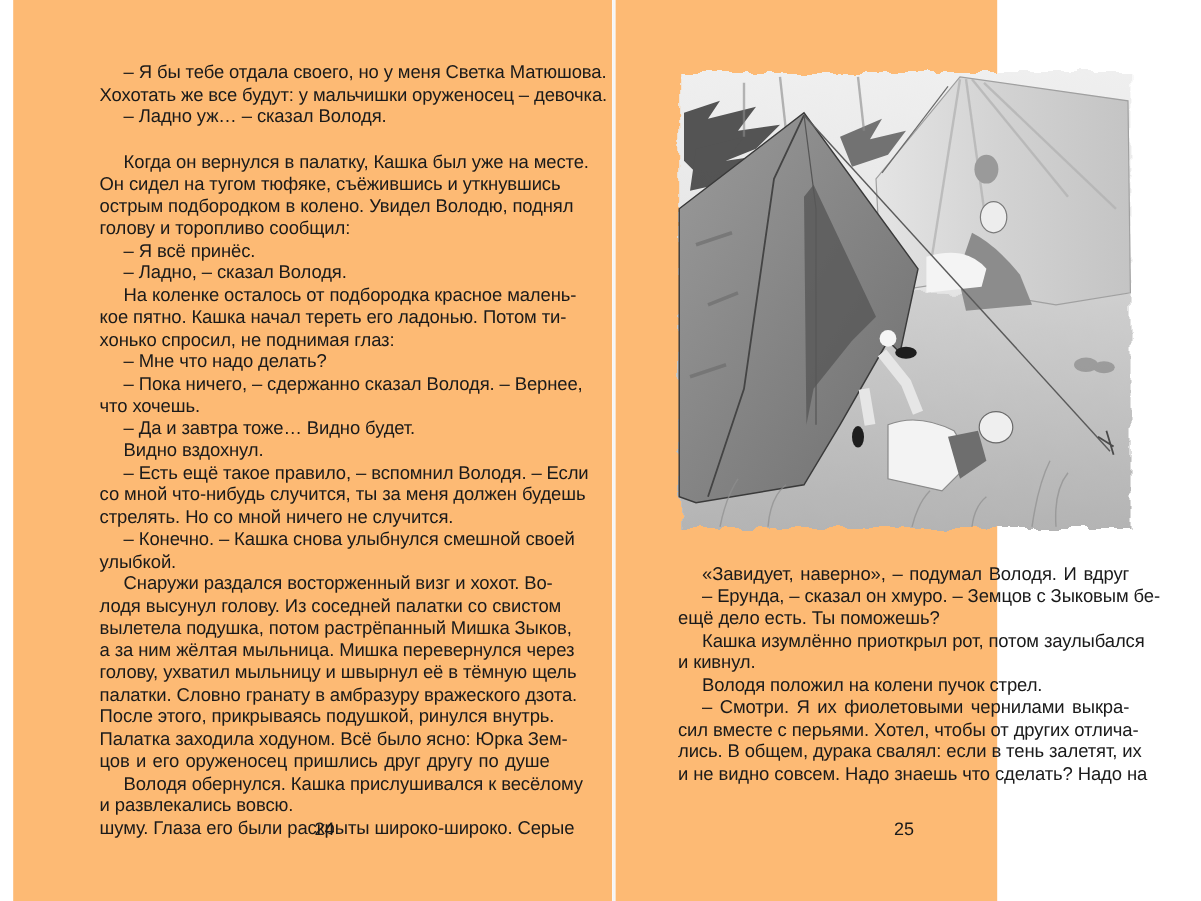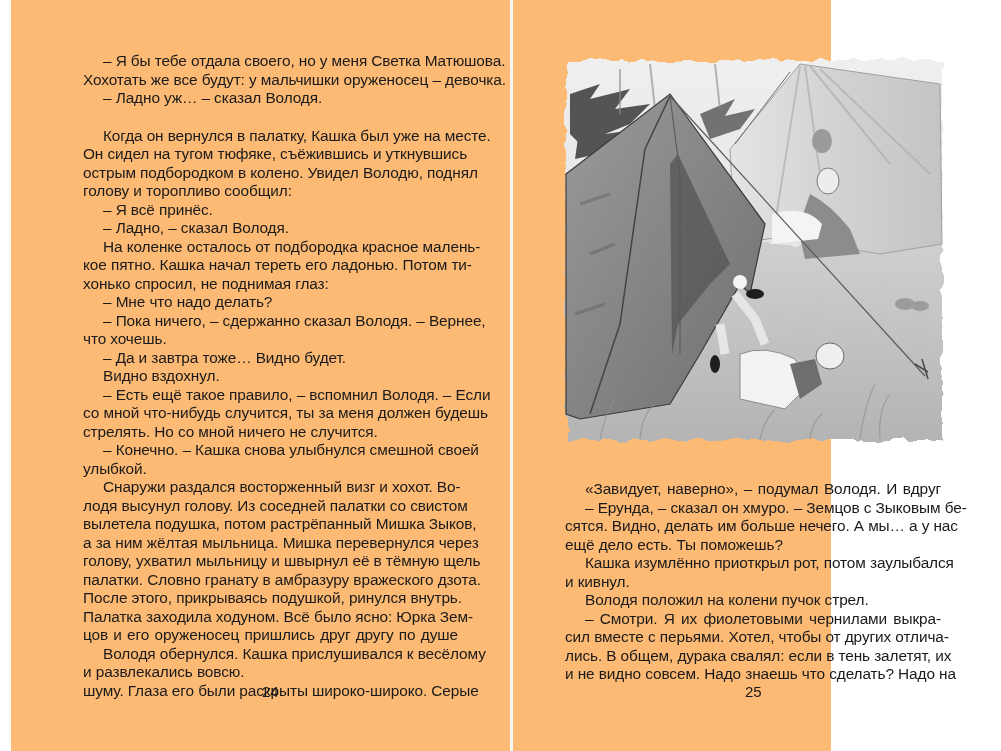--- a/index.html
+++ b/index.html
@@ -8,21 +8,21 @@
     font-family: "Liberation Sans", "DejaVu Sans", sans-serif; color: #1a1a1a;
   }
   .spread { position: absolute; left: 0; top: 0; width: 820px; height: 751px; background: #fdba74; margin-left: 11px; }
   .page { position: absolute; top: 0; height: 751px; }
   .page-left { left: 0; width: 500px; }
   .page-right { left: 501px; width: 500px; }
   .gutter { position: absolute; left: 499px; top: 0; width: 3px; height: 751px;
     background: linear-gradient(90deg, #fbfbfb, #f3f3f3, #fbfbfb); }
   .text-block { position: absolute; }
   .left-text { left: 72px; top: 52px; width: 375px; }
-  .right-text { left: 554px; top: 480px; width: 376px; }
+  .right-text { left: 554px; top: 470px; width: 376px; }
   .line {
     display: block; height: 18.5px; line-height: 18.5px; font-size: 15.4px;
     white-space: nowrap; text-align: justify; text-align-last: justify; letter-spacing: -0.1px;
   }
   .line.indent { padding-left: 20px; }
   .line.last { text-align-last: left; }
   .line.blank { height: 19px; }
   .page-number { position: absolute; font-size: 15px; line-height: 16px; color: #1a1a1a; }
   .pn-left { left: 251px; top: 684px; }
   .pn-right { left: 734px; top: 684px; }
@@ -162,21 +162,20 @@
           <path d="M80 385 Q82 360 95 350"></path>
         <path d="M200 385 Q205 365 215 355"></path>
           <path d="M250 385 Q252 368 262 360"></path>
       </g>
     </svg>
   </div>
 
   <div class="text-block right-text" id="right-text">
       <span class="line indent">«Завидует, наверно», – подумал Володя. И вдруг</span>
       <span class="line indent">– Ерунда, – сказал он хмуро. – Земцов с Зыковым бе-</span>
-      <span class="line">сятся. Видно, делать им больше нечего. А мы… а у нас</span>
       <span class="line last">ещё дело есть. Ты поможешь?</span>
       <span class="line indent">Кашка изумлённо приоткрыл рот, потом заулыбался</span>
       <span class="line last">и кивнул.</span>
       <span class="line indent last">Володя положил на колени пучок стрел.</span>
       <span class="line indent">– Смотри. Я их фиолетовыми чернилами выкра-</span>
       <span class="line">сил вместе с перьями. Хотел, чтобы от других отлича-</span>
       <span class="line">лись. В общем, дурака свалял: если в тень залетят, их</span>
       <span class="line">и не видно совсем. Надо знаешь что сделать? Надо на</span>
     </div>
 

